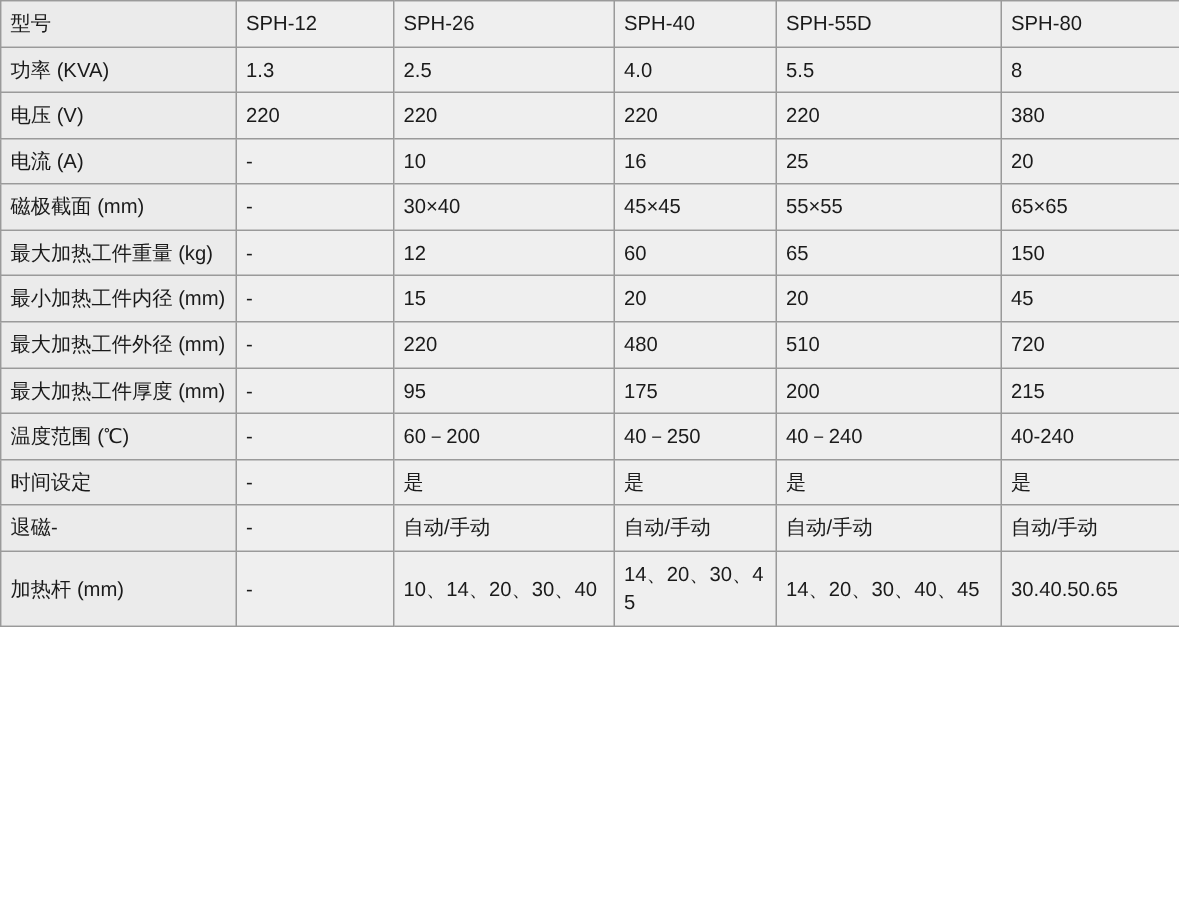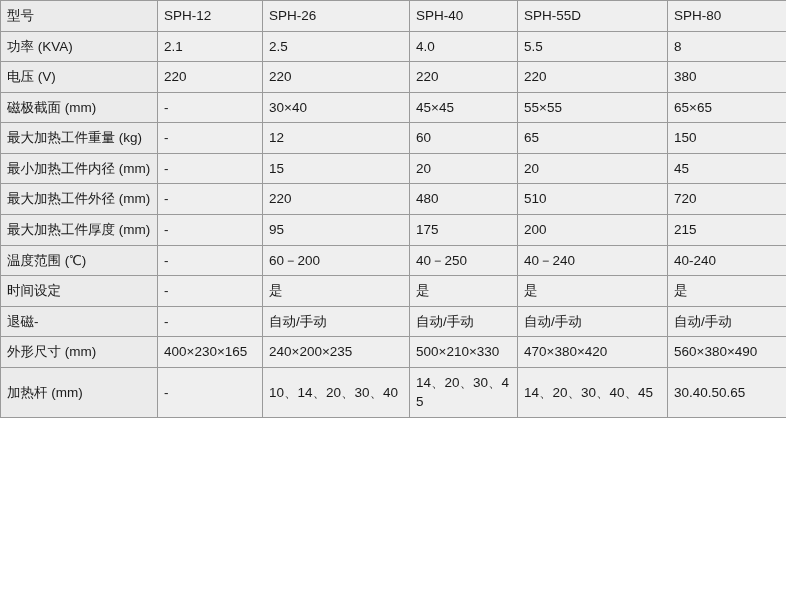--- a/index.html
+++ b/index.html
@@ -75,21 +75,21 @@
       <td>
           <span class="cellwrap">SPH-80</span>
         </td>
     </tr>
 
     <tr>
       <td class="label">
           <span class="cellwrap">功率 (KVA)</span>
         </td>
       <td>
-          <span class="cellwrap">2.1</span>
+          <span class="cellwrap">1.3</span>
         </td>
       <td>
           <span class="cellwrap">2.5</span>
         </td>
       <td>
           <span class="cellwrap">4.0</span>
         </td>
       <td>
           <span class="cellwrap">5.5</span>
         </td>
@@ -112,20 +112,40 @@
           <span class="cellwrap">220</span>
         </td>
       <td>
           <span class="cellwrap">220</span>
         </td>
       <td>
           <span class="cellwrap">380</span>
         </td>
     </tr>
 
+    <tr>
+      <td class="label">
+          <span class="cellwrap">电流 (A)</span>
+        </td>
+      <td>
+          <span class="cellwrap">-</span>
+        </td>
+      <td>
+          <span class="cellwrap">10</span>
+        </td>
+      <td>
+          <span class="cellwrap">16</span>
+        </td>
+      <td>
+          <span class="cellwrap">25</span>
+        </td>
+      <td>
+          <span class="cellwrap">20</span>
+        </td>
+    </tr>
 
 
     <tr>
       <td class="label">
           <span class="cellwrap">磁极截面 (mm)</span>
         </td>
       <td>
           <span class="cellwrap">-</span>
         </td>
       <td>
@@ -283,40 +303,20 @@
           <span class="cellwrap">自动/手动</span>
         </td>
       <td>
           <span class="cellwrap">自动/手动</span>
         </td>
       <td>
           <span class="cellwrap">自动/手动</span>
         </td>
     </tr>
 
-    <tr>
-      <td class="label">
-          <span class="cellwrap">外形尺寸 (mm)</span>
-        </td>
-      <td>
-          <span class="cellwrap">400×230×165</span>
-        </td>
-      <td>
-          <span class="cellwrap">240×200×235</span>
-        </td>
-      <td>
-          <span class="cellwrap">500×210×330</span>
-        </td>
-      <td>
-          <span class="cellwrap">470×380×420</span>
-        </td>
-      <td>
-          <span class="cellwrap">560×380×490</span>
-        </td>
-    </tr>
 
     <tr>
       <td class="label">
           <span class="cellwrap">加热杆 (mm)</span>
         </td>
       <td>
           <span class="cellwrap">-</span>
         </td>
       <td>
           <span class="cellwrap">10、14、20、30、40</span>

